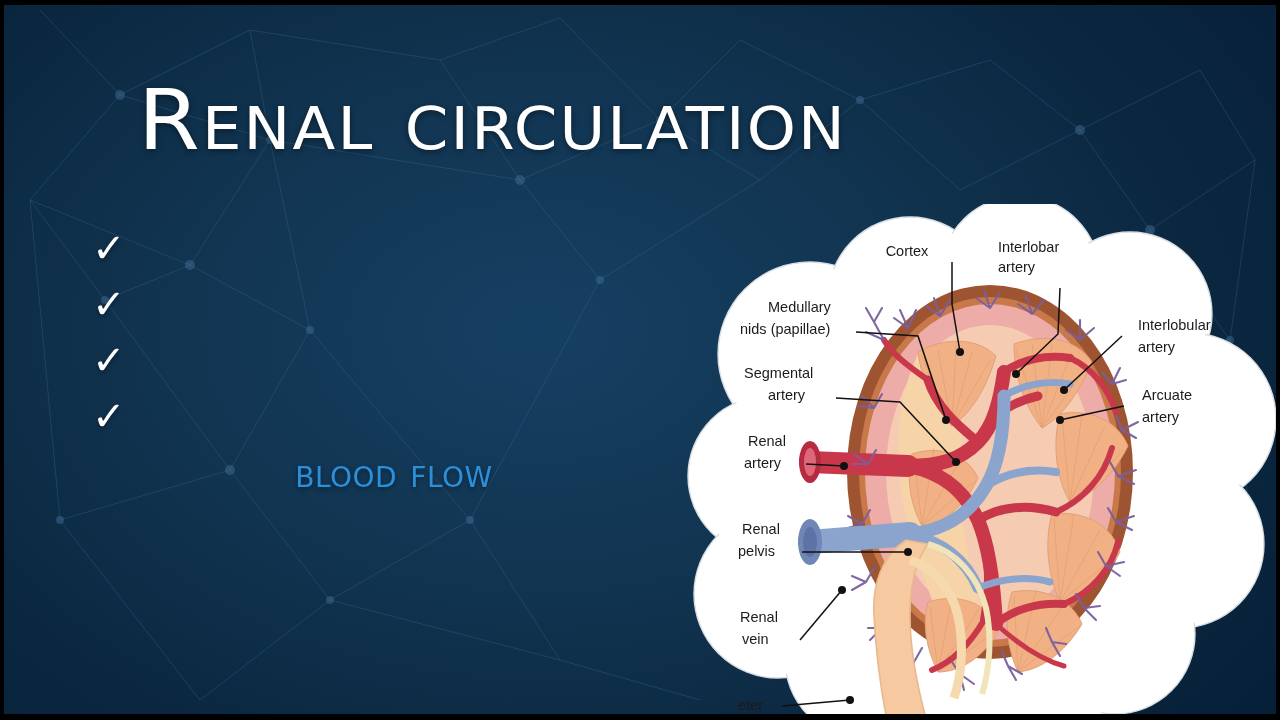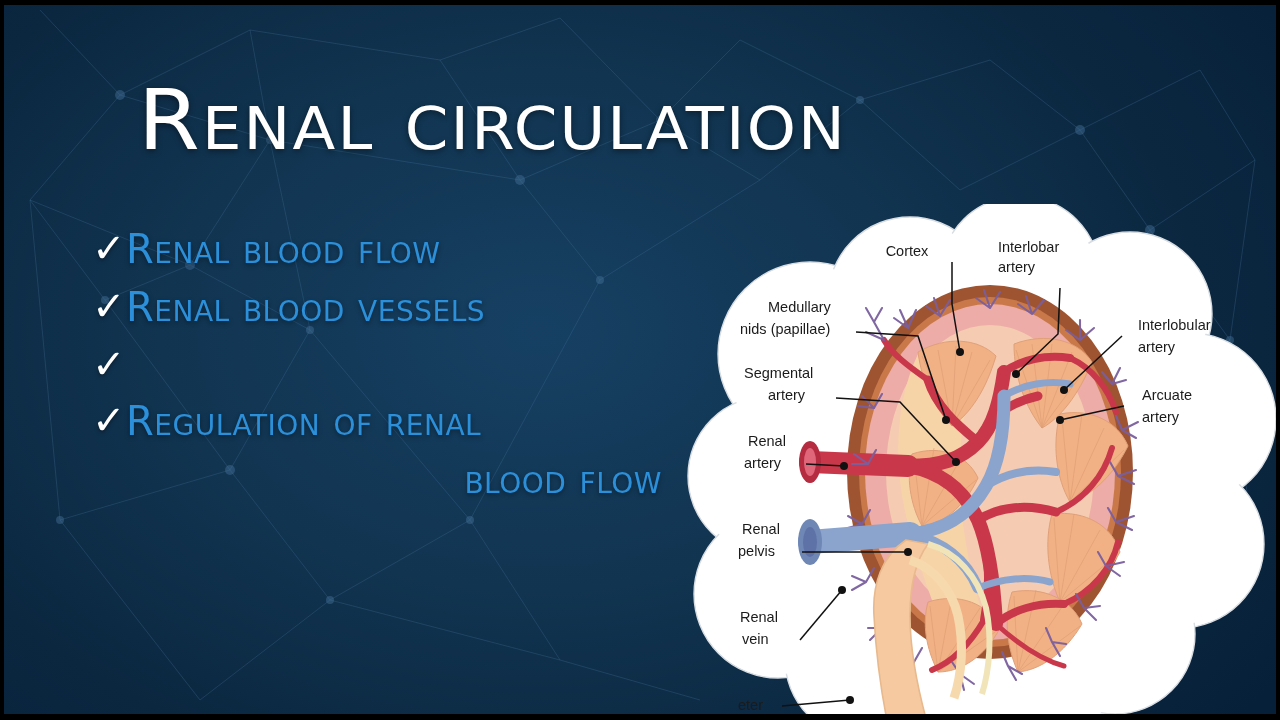--- a/index.html
+++ b/index.html
@@ -83,21 +83,21 @@
     line-height: 54px;
     text-shadow: 0 2px 5px rgba(0,0,0,.4);
   }
   .bullet-wrap-line {
     color: #2b8fd9;
     font-family: "DejaVu Sans", sans-serif;
     font-size: 40px;
     font-variant: small-caps;
     letter-spacing: 0.5px;
     line-height: 54px;
-    text-align: right;
+    text-align: center;
     padding-left: 34px;
     padding-right: 70px;
     text-shadow: 0 2px 5px rgba(0,0,0,.4);
   }
 
   
   #figure {
     position: absolute;
     left: 660px; top: 204px;
     width: 620px; height: 522px;
@@ -161,35 +161,32 @@
       </g>
     </svg>
   </div>
 
   <div id="title">Renal circulation</div>
 
   <div id="bullets">
 
     <div class="bullet-row">
       <span class="tick">✓</span>
-      <span class="bullet-text">Renal blood flow</span>
-    </div>
-
-    <div class="bullet-row">
-      <span class="tick">✓</span>
-      <span class="bullet-text">Renal blood vessels</span>
     </div>
 
     <div class="bullet-row">
       <span class="tick">✓</span>
     </div>
 
     <div class="bullet-row">
       <span class="tick">✓</span>
-      <span class="bullet-text">Regulation of renal</span>
+    </div>
+
+    <div class="bullet-row">
+      <span class="tick">✓</span>
     </div>
     <div class="bullet-wrap-line">blood flow</div>
 
   </div>
 
   <div id="figure">
   <svg width="620" height="522" viewBox="0 0 620 522">
 
     <g>
       <g fill="#ffffff" stroke="#d8dde2" stroke-width="1.4">

